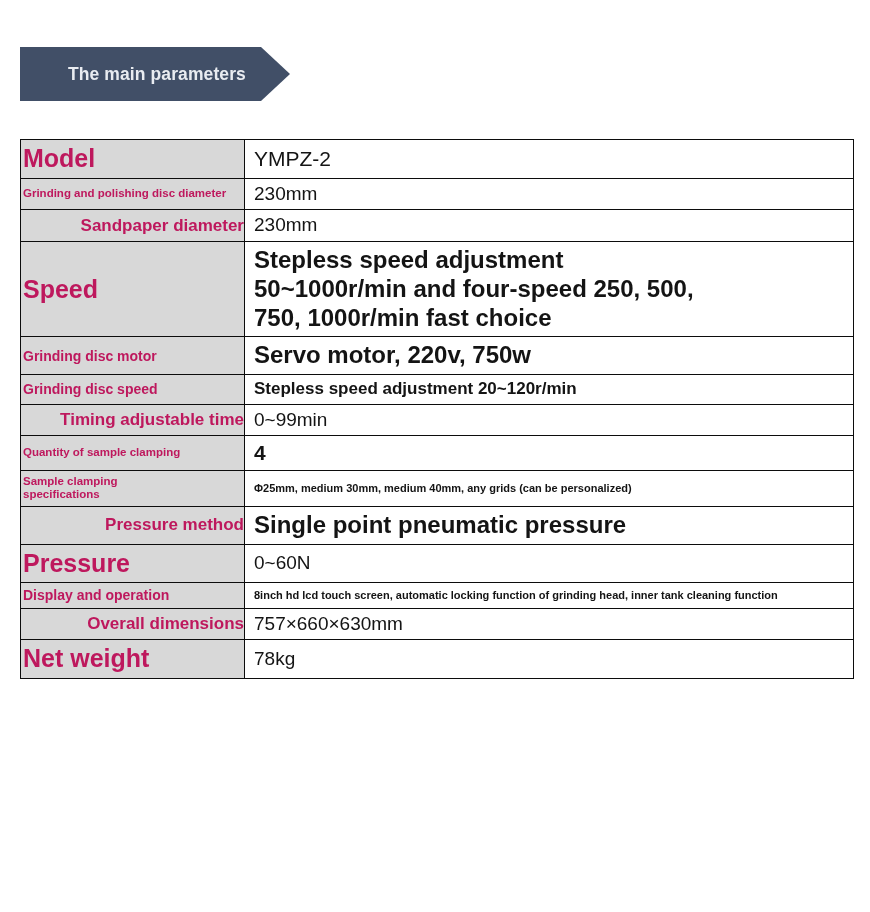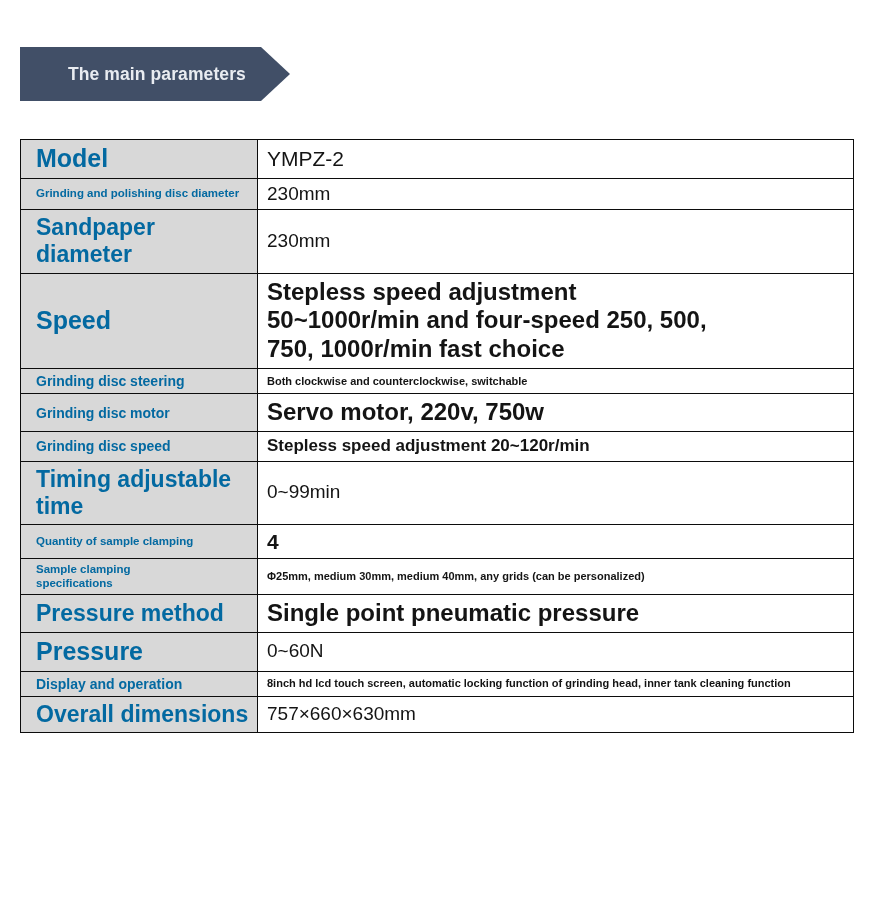--- a/index.html
+++ b/index.html
@@ -58,35 +58,35 @@
   }
   .spec-table tr { }
   .spec-table td {
     border: 1.5px solid #0c0c0c;
     padding: 0;
     vertical-align: middle;
   }
   td.lbl {
     width: 221px;
     background: #d8d8d8;
-    color: #0369a1;
+    color: #be185d;
     font-weight: bold;
-    padding: 4px 0 4px 15px;
+    padding: 4px 0 4px 2px;
     line-height: 1.18;
   }
   td.val {
     background: #ffffff;
     color: #141414;
     padding: 4px 0 4px 9px;
     line-height: 1.2;
   }
 
   
   .s-xl { font-size: 25px; }
-  .s-lg { font-size: 23px; }
+  .s-lg { font-size: 17px; text-align: right; }
   .s-md { font-size: 14px; }
   .s-sm { font-size: 11.5px; }
 
   
   .v-xl  { font-size: 21px; font-weight: normal; }
   .v-lg  { font-size: 19px; font-weight: normal; }
   .v-lgb { font-size: 24px; font-weight: bold; }
   .v-mdb { font-size: 17px; font-weight: bold; }
   .v-sm  { font-size: 11px; font-weight: bold; }
   .v-num { font-size: 21px; font-weight: bold; }
@@ -122,24 +122,20 @@
         <td class="lbl s-lg">Sandpaper diameter</td>
         <td class="val v-lg">230mm</td>
       </tr>
       <tr>
         <td class="lbl s-xl">Speed</td>
         <td class="val v-lgb multi">Stepless speed adjustment
 50~1000r/min and four-speed 250, 500,
 750, 1000r/min fast choice</td>
       </tr>
       <tr>
-        <td class="lbl s-md">Grinding disc steering</td>
-        <td class="val v-sm val-indent2">Both clockwise and counterclockwise, switchable</td>
-      </tr>
-      <tr>
         <td class="lbl s-md">Grinding disc motor</td>
         <td class="val v-lgb">Servo motor, 220v, 750w</td>
       </tr>
       <tr>
         <td class="lbl s-md">Grinding disc speed</td>
         <td class="val v-mdb">Stepless speed adjustment 20~120r/min</td>
       </tr>
       <tr>
         <td class="lbl s-lg">Timing adjustable time</td>
         <td class="val v-lg">0~99min</td>
@@ -162,16 +158,20 @@
         <td class="val v-lg">0~60N</td>
       </tr>
       <tr>
         <td class="lbl s-md">Display and operation</td>
         <td class="val v-sm val-indent2">8inch hd lcd touch screen, automatic locking function of grinding head, inner tank cleaning function</td>
       </tr>
       <tr>
         <td class="lbl s-lg">Overall dimensions</td>
         <td class="val v-lg">757×660×630mm</td>
       </tr>
+      <tr>
+        <td class="lbl s-xl">Net weight</td>
+        <td class="val v-lg">78kg</td>
+      </tr>
     </tbody>
   </table>
 
 </div>
 
 </body></html>

